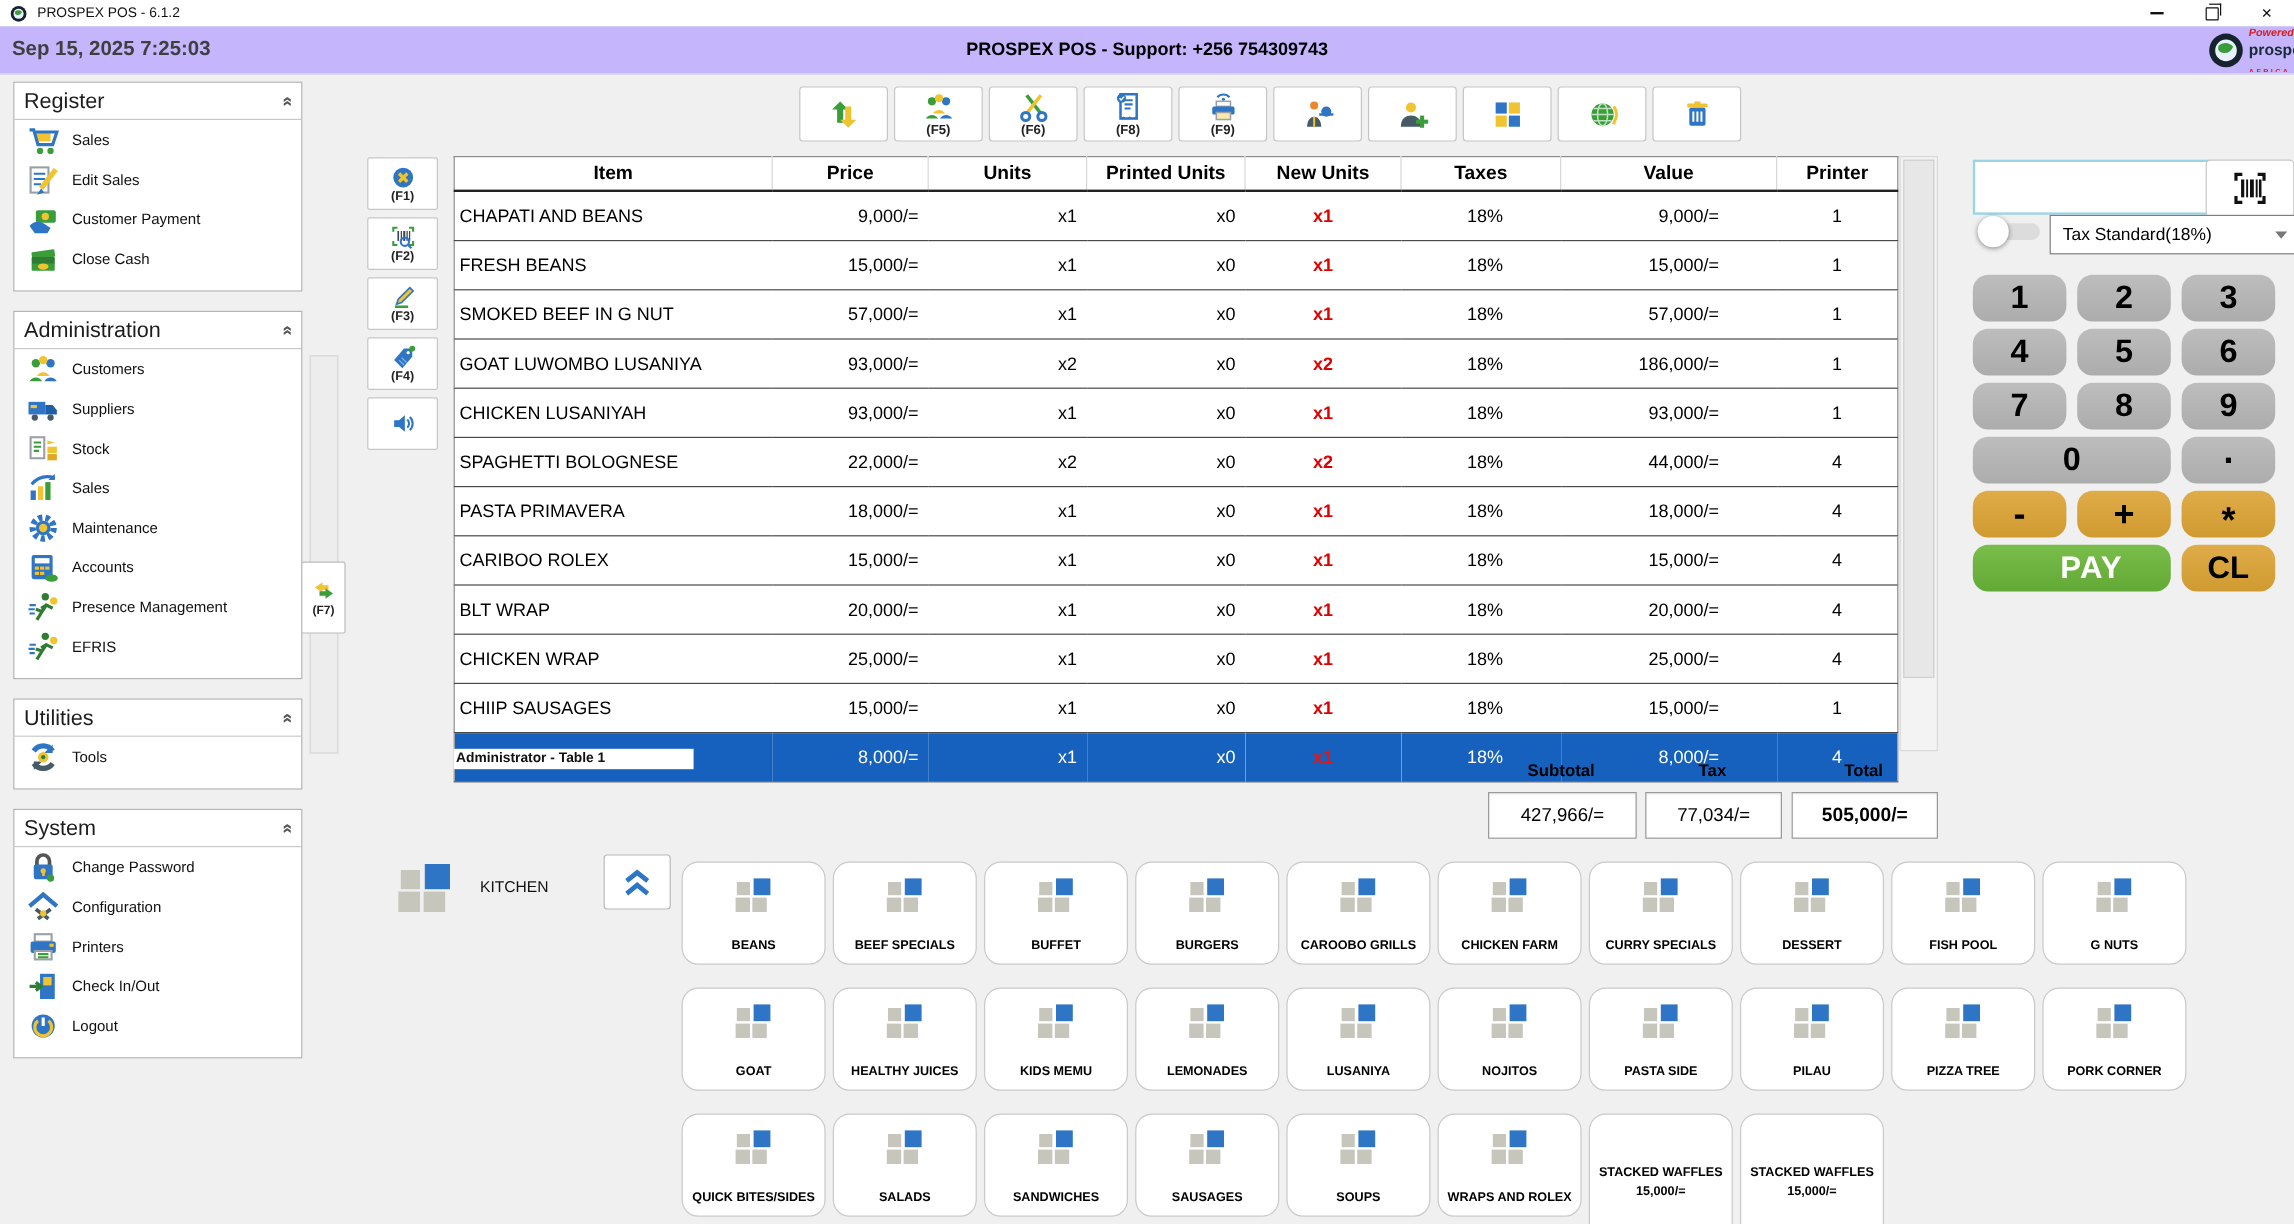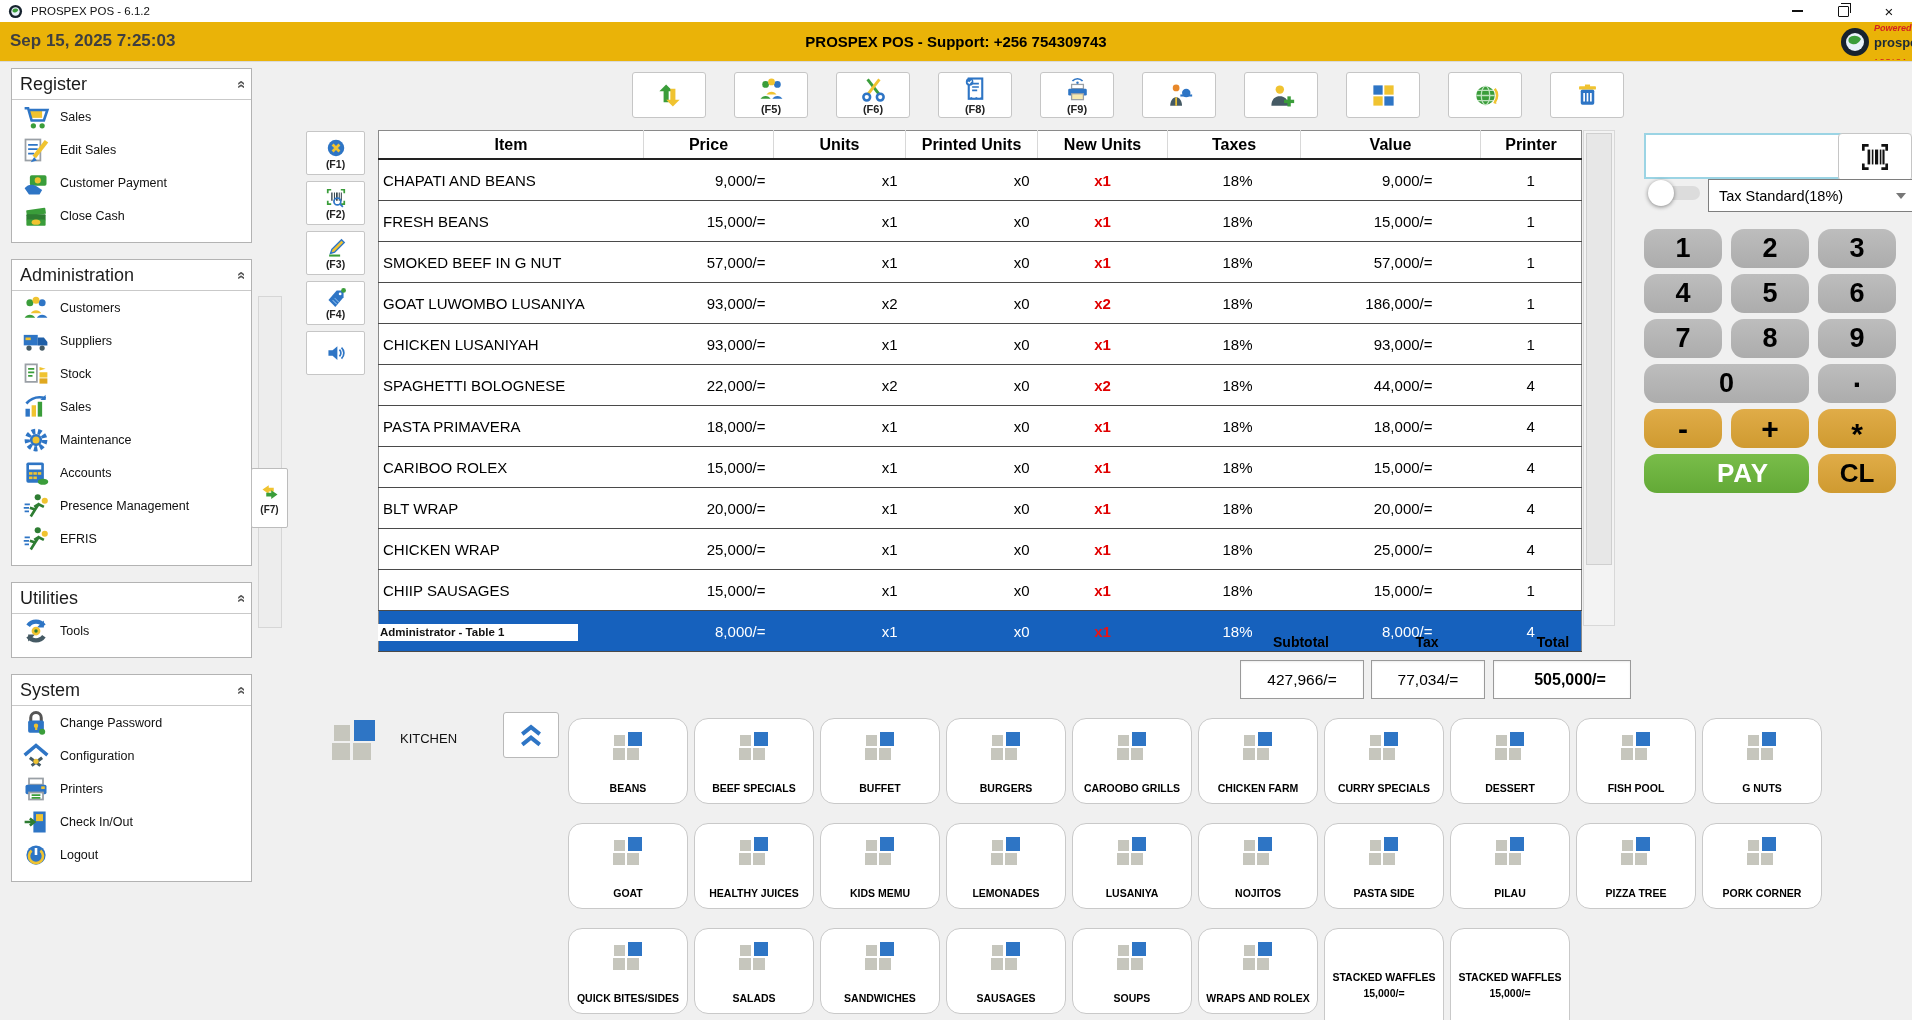--- a/index.html
+++ b/index.html
@@ -14,21 +14,21 @@
   .win-title{font-size:11.5px;color:#111;margin-left:8px;}
   .win-controls{margin-left:auto;display:flex;height:22px;}
   .win-btn{width:46px;height:22px;display:flex;align-items:center;justify-content:center;color:#111;}
   .glyph-min{width:11px;height:1.5px;background:#111;}
   .glyph-max{width:9px;height:9px;border:1.2px solid #111;border-radius:1px;position:relative;}
   .glyph-max::before{content:"";position:absolute;left:2px;top:-4px;width:9px;height:9px;
                      border:1.2px solid #111;border-left:none;border-bottom:none;}
   .glyph-close{font-size:15px;line-height:15px;color:#111;}
 
   
-  #headerbar{position:absolute;left:0;top:22px;width:1912px;height:39px;background:#eab308;
+  #headerbar{position:absolute;left:0;top:22px;width:1912px;height:39px;background:#c4b5fd;
              border-bottom:1px solid #dadada;}
   .hdr-date{position:absolute;left:10px;top:9px;font-size:17px;font-weight:700;color:#3f3f3f;}
   .hdr-support{position:absolute;left:0;right:0;top:11px;text-align:center;font-size:15px;font-weight:700;color:#000;}
   .brand{position:absolute;left:1839px;top:24px;width:73px;height:36px;overflow:hidden;display:flex;align-items:center;}
   .brand svg{width:32px;height:32px;flex:none;}
   .brand-text{margin-left:3px;line-height:1;}
   .brand-powered{font-size:9px;font-style:italic;font-weight:700;color:#d42020;white-space:nowrap;}
   .brand-name{font-size:13px;font-weight:700;color:#1b2a38;white-space:nowrap;}
   .brand-region{font-size:6px;font-weight:700;color:#d42020;letter-spacing:2px;}
 
@@ -43,21 +43,21 @@
   .side-label{font-size:12.5px;color:#101010;margin-left:10px;}
 
   
   #f7strip{position:absolute;left:258px;top:296px;width:22px;height:330px;background:#ededed;border:1px solid #d6d6d6;}
   #f7btn{position:absolute;left:251px;top:468px;width:35px;height:58px;background:#fff;border:1px solid #bcbcbc;
          border-radius:2px;display:flex;flex-direction:column;align-items:center;justify-content:center;}
   #f7btn svg{width:22px;height:20px;}
   #f7btn .fkey{font-size:10px;font-weight:700;color:#222;margin-top:2px;}
 
   
-  #toolbar{position:absolute;left:632px;top:72px;display:flex;gap:28px;}
+  #toolbar{position:absolute;left:666px;top:72px;display:flex;gap:5px;}
   .tb-btn{width:72px;height:44px;background:#fff;border:1px solid #c6c6c6;border-radius:3px;
           display:flex;flex-direction:column;align-items:center;justify-content:center;}
   .tb-btn svg{width:27px;height:27px;}
   .tb-label{font-size:11px;font-weight:700;color:#222;line-height:1;margin-top:1px;}
   .tb-label:empty{display:none;}
 
   
   #side-actions{position:absolute;left:306px;top:131px;display:flex;flex-direction:column;gap:6px;}
   .act-btn{width:57px;height:42px;background:#fff;border:1px solid #c6c6c6;border-radius:2px;
            display:flex;flex-direction:column;align-items:center;justify-content:center;}
@@ -89,21 +89,21 @@
                 font-size:11.5px;font-weight:700;color:#111;line-height:17px;padding-left:2px;}
 
   
   .tot-label{position:absolute;top:634px;font-size:14px;font-weight:700;color:#000;text-align:center;}
   .tot-box{position:absolute;top:660px;height:37px;background:#fff;border:1px solid #9a9a9a;
            display:flex;align-items:center;justify-content:center;font-size:15.5px;color:#000;
            box-shadow:inset 0 1px 2px rgba(0,0,0,.08);}
   #lbl-subtotal,#box-subtotal{left:1240px;width:122px;}
   #lbl-tax,#box-tax{left:1371px;width:112px;}
   #lbl-total,#box-total{left:1493px;width:120px;}
-  #box-total{font-weight:700;font-size:16px;padding-left:16px;}
+  #box-total{font-weight:700;font-size:16px;}
 
   
   #barcode-input{position:absolute;left:1644px;top:133px;width:182px;height:42px;border:2px solid #9bd4e4;
                  background:#fff;font-size:16px;padding:0 6px;outline:none;}
   #barcode-btn{position:absolute;left:1838px;top:133px;width:72px;height:46px;background:#fff;
                border:1px solid #c6c6c6;border-radius:4px;display:flex;align-items:center;justify-content:center;}
   #barcode-btn svg{width:38px;height:34px;}
   #tax-toggle{position:absolute;left:1648px;top:180px;width:56px;height:26px;}
   .toggle-track{position:absolute;left:10px;top:6px;width:42px;height:14px;background:#dcdcdc;border-radius:7px;}
   .toggle-knob{position:absolute;left:0;top:0;width:26px;height:26px;background:#fff;border-radius:50%;

